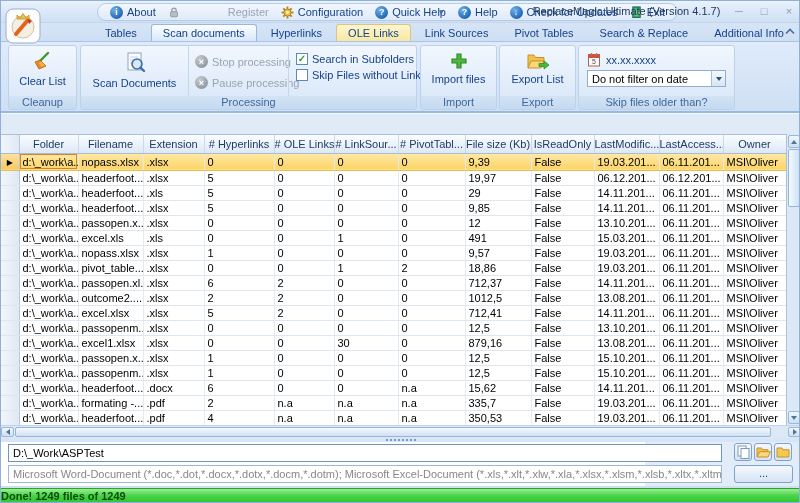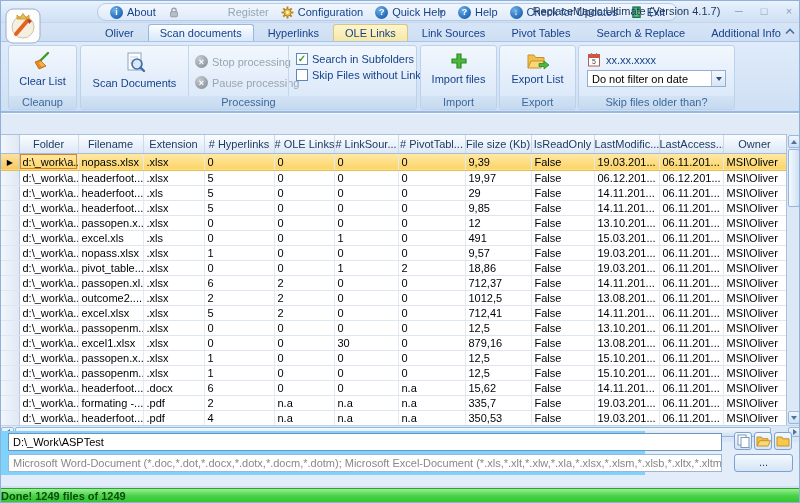--- a/index.html
+++ b/index.html
@@ -86,21 +86,21 @@
   .tri-up { width:0;height:0;border-left:3px solid transparent;border-right:3px solid transparent;border-bottom:4px solid #4f759f; }
   .tri-down { width:0;height:0;border-left:3px solid transparent;border-right:3px solid transparent;border-top:4px solid #4f759f; }
   .tri-left { width:0;height:0;border-top:3px solid transparent;border-bottom:3px solid transparent;border-right:4px solid #4f759f; }
   .tri-right { width:0;height:0;border-top:3px solid transparent;border-bottom:3px solid transparent;border-left:4px solid #4f759f; }
   .vthumb { position:absolute; left:1px; top:15px; width:12px; height:58px; background:linear-gradient(90deg,#f4f9fe,#cfe1f3); border:1px solid #94b6dc; border-radius:2px; cursor:grab; }
   .hthumb { position:absolute; left:14px; top:1px; width:756px; height:10px; background:linear-gradient(180deg,#f4f9fe,#cfe1f3); border:1px solid #94b6dc; border-radius:2px; cursor:grab; }
 
   
   .splitter { position:absolute; left:0; top:437px; width:800px; height:4px; background:#d7e5f6; cursor:row-resize; }
   .splitter .grip { position:absolute; left:385px; top:1px; width:30px; border-top:2px dotted #7a9cc4; }
-  .bottompanel { position:absolute; left:0; top:430px; width:644px; height:44px; background:#7dd3fc; }
+  .bottompanel { position:absolute; left:0; top:441px; width:644px; height:44px; background:#ffffff; }
   .path-input { position:absolute; left:7px; top:2px; width:714px; height:18px; border:1px solid #6f94c0; background:#fff;
     font-family:"Liberation Sans", sans-serif; font-size:11px; color:#000; padding:0 4px; }
   .mini-btn { position:absolute; top:1px; width:18px; height:18px; border:1px solid #7da2ce; border-radius:3px;
     background:linear-gradient(180deg,#f4f9fe,#d5e4f4); display:flex; align-items:center; justify-content:center; cursor:pointer; }
   .filter-box { position:absolute; left:7px; top:23px; width:714px; height:18px; border:1px solid #9db8d6; background:#fff;
     color:#888; line-height:16px; padding:0 4px; white-space:nowrap; overflow:hidden; }
   .browse-btn { position:absolute; left:733px; top:23px; width:59px; height:18px; border:1px solid #7da2ce; border-radius:3px;
     background:linear-gradient(180deg,#f4f9fe,#d5e4f4); text-align:center; line-height:15px; color:#2c4a72; cursor:pointer; }
   .gap-strip { position:absolute; left:0; top:485px; width:800px; height:2px; background:#cfe0f2; }
 
@@ -176,21 +176,21 @@
 
   <svg class="app-logo" viewBox="0 0 36 36">
     <rect x="1" y="1" width="34" height="34" rx="7" fill="#fdfdfd" stroke="#9ab0cc"></rect>
     <circle cx="18" cy="19" r="11" fill="#f5efe2" stroke="#cfc2aa"></circle>
     <path d="M11 26 L23 12" stroke="#e2641e" stroke-width="4" stroke-linecap="round"></path>
     <path d="M22 10 l5 3 -3 3z" fill="#c0392b"></path>
     <path d="M12 7 l3 3 3-4.5 3 4.5 3-3 v4 h-12z" fill="#eebd45" stroke="#c08f21" stroke-width="0.8"></path>
   </svg>
 
   <div class="tabrow">
-    <div class="tab">Oliver</div>
+    <div class="tab">Tables</div>
     <div class="tab active">Scan documents</div>
     <div class="tab">Hyperlinks</div>
     <div class="tab hot">OLE Links</div>
     <div class="tab">Link Sources</div>
     <div class="tab">Pivot Tables</div>
     <div class="tab">Search &amp; Replace</div>
     <div class="tab">Additional Info</div>
     <svg class="collapse-btn" width="10" height="7" viewBox="0 0 10 7">
         <polyline points="1,5.5 5,1.5 9,5.5" fill="none" stroke="#4a6f9e" stroke-width="1.6"></polyline>
       </svg>

